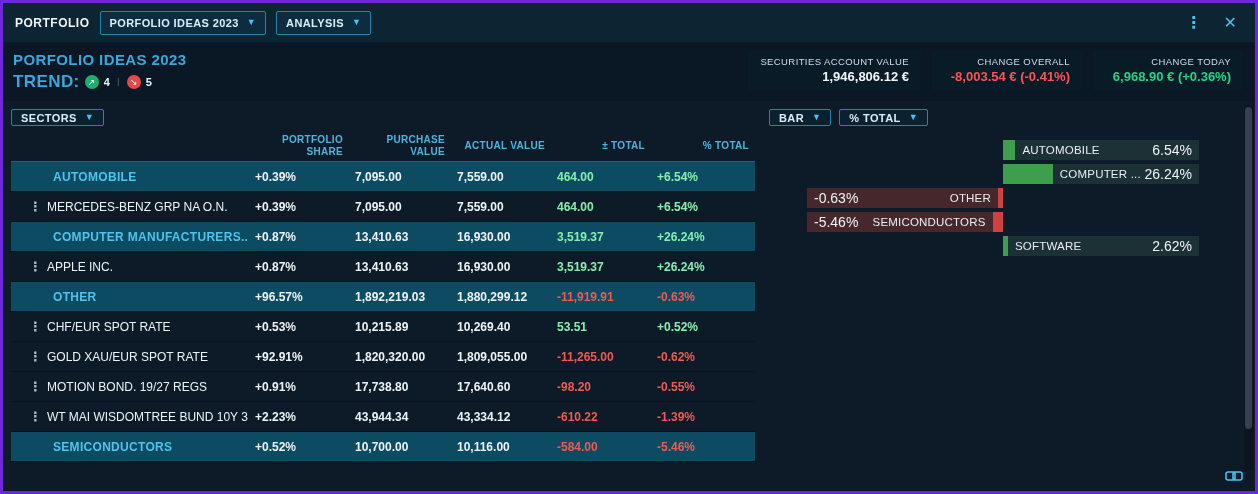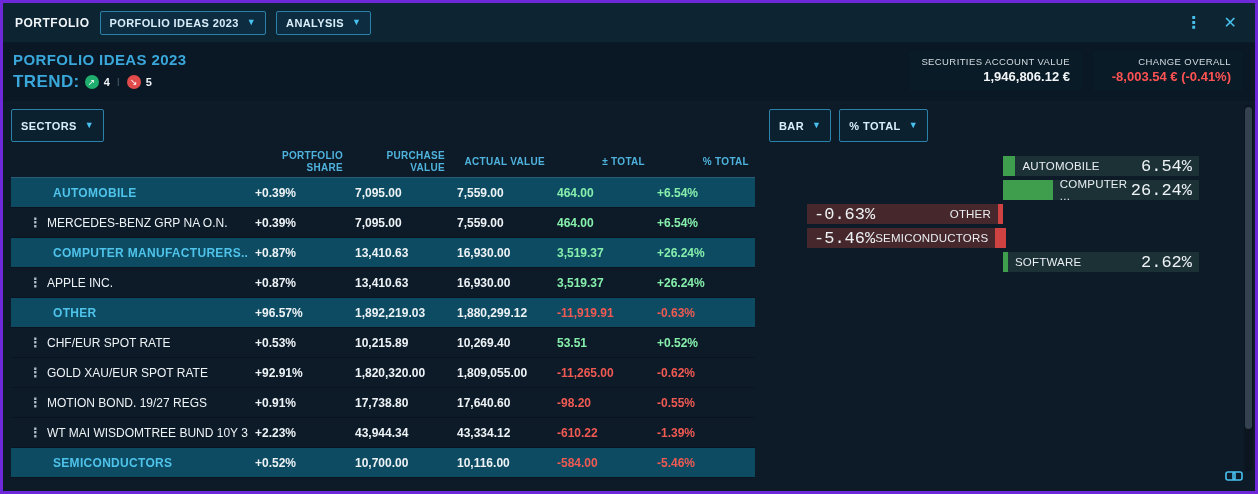--- a/index.html
+++ b/index.html
@@ -39,21 +39,21 @@
   .stat-value.neg { color:#ff5252;text-align:right; }
   .stat-value.pos { color:#22d586; }
 
   
   .content { display:flex; padding:6px 10px 0 8px; background:#0d1b29;
              height:396px; position:relative; }
   .table-panel { width:744px; }
   .chart-panel { flex:1; padding-left:14px; }
 
   .panel-toolbar { display:flex; gap:8px; margin:2px 0 4px; }
-  .dd-btn.ghost { background:#0c2130; border-color:#2a82ab; height:33px; font-size:11px; }
+  .dd-btn.ghost { background:#0c2130; border-color:#2a82ab; height:17px; font-size:11px; }
 
   
   .thead, .trow { display:grid;
      grid-template-columns:238px 100px 102px 100px 100px 104px; align-items:center; }
   .thead { height:32px; border-bottom:1px solid #2b5d79; }
   .th { font-size:10px; font-weight:bold; color:#4fb3dd; text-align:right;
         letter-spacing:.3px; line-height:1.2; padding:0 6px; white-space:pre-line;
         cursor:pointer; }
   .trow { height:30px; border-bottom:1px solid #0a1420; cursor:pointer; }
   .trow.sector { background:#0d4b63; }
@@ -71,21 +71,21 @@
   .chart-area { margin-top:14px; margin-left:38px; width:392px; }
   .bar-row { display:flex; height:20px; margin-bottom:4px; }
   .bar-half { width:196px; height:20px; }
   .strip { display:flex; align-items:center; height:20px; width:100%; }
   .strip.pos { background:#1c3136; }
   .strip.neg { background:#46282c; }
   .bar-seg { height:20px; flex:0 0 auto; }
   .bar-seg.pos { background:#3f9e4d; margin-right:7px; }
   .bar-seg.neg { background:#cf4242; }
   .bar-label { font-size:11.5px; color:#e8eef2; letter-spacing:.2px; }
-  .bar-value { font-size:17px; color:#eef3f6;font-family:Liberation Mono, monospace; }
+  .bar-value { font-size:14px; color:#eef3f6; }
   .strip.pos .bar-value { margin-left:auto; padding-right:7px; }
   .strip.neg .bar-value { padding-left:7px; }
   .strip.neg .bar-label { margin-left:auto; padding-right:7px; }
 
   
   .vscroll { position:absolute; right:2px; top:4px; bottom:26px; width:9px;
              background:#0b1520; border-radius:4px; }
   .vscroll-thumb { position:absolute; top:2px; left:1px; width:7px; height:88%;
                    background:#33424e; border-radius:4px; cursor:grab; }
   .corner-icon { position:absolute; right:12px; bottom:5px; cursor:pointer; }
@@ -124,20 +124,24 @@
     </div>
     <div class="stats">
       <div class="stat">
         <div class="stat-label">SECURITIES ACCOUNT VALUE</div>
         <div class="stat-value">1,946,806.12 €</div>
       </div>
       <div class="stat">
         <div class="stat-label">CHANGE OVERALL</div>
         <div class="stat-value neg">-8,003.54 € (-0.41%)</div>
       </div>
+      <div class="stat">
+        <div class="stat-label">CHANGE TODAY</div>
+        <div class="stat-value pos">6,968.90 € (+0.36%)</div>
+      </div>
     </div>
   </div>
 
   <div class="content">
 
     <div class="table-panel">
       <div class="panel-toolbar">
         <button class="dd-btn ghost">
           <span>SECTORS</span>
           <span class="chev">▼</span>

